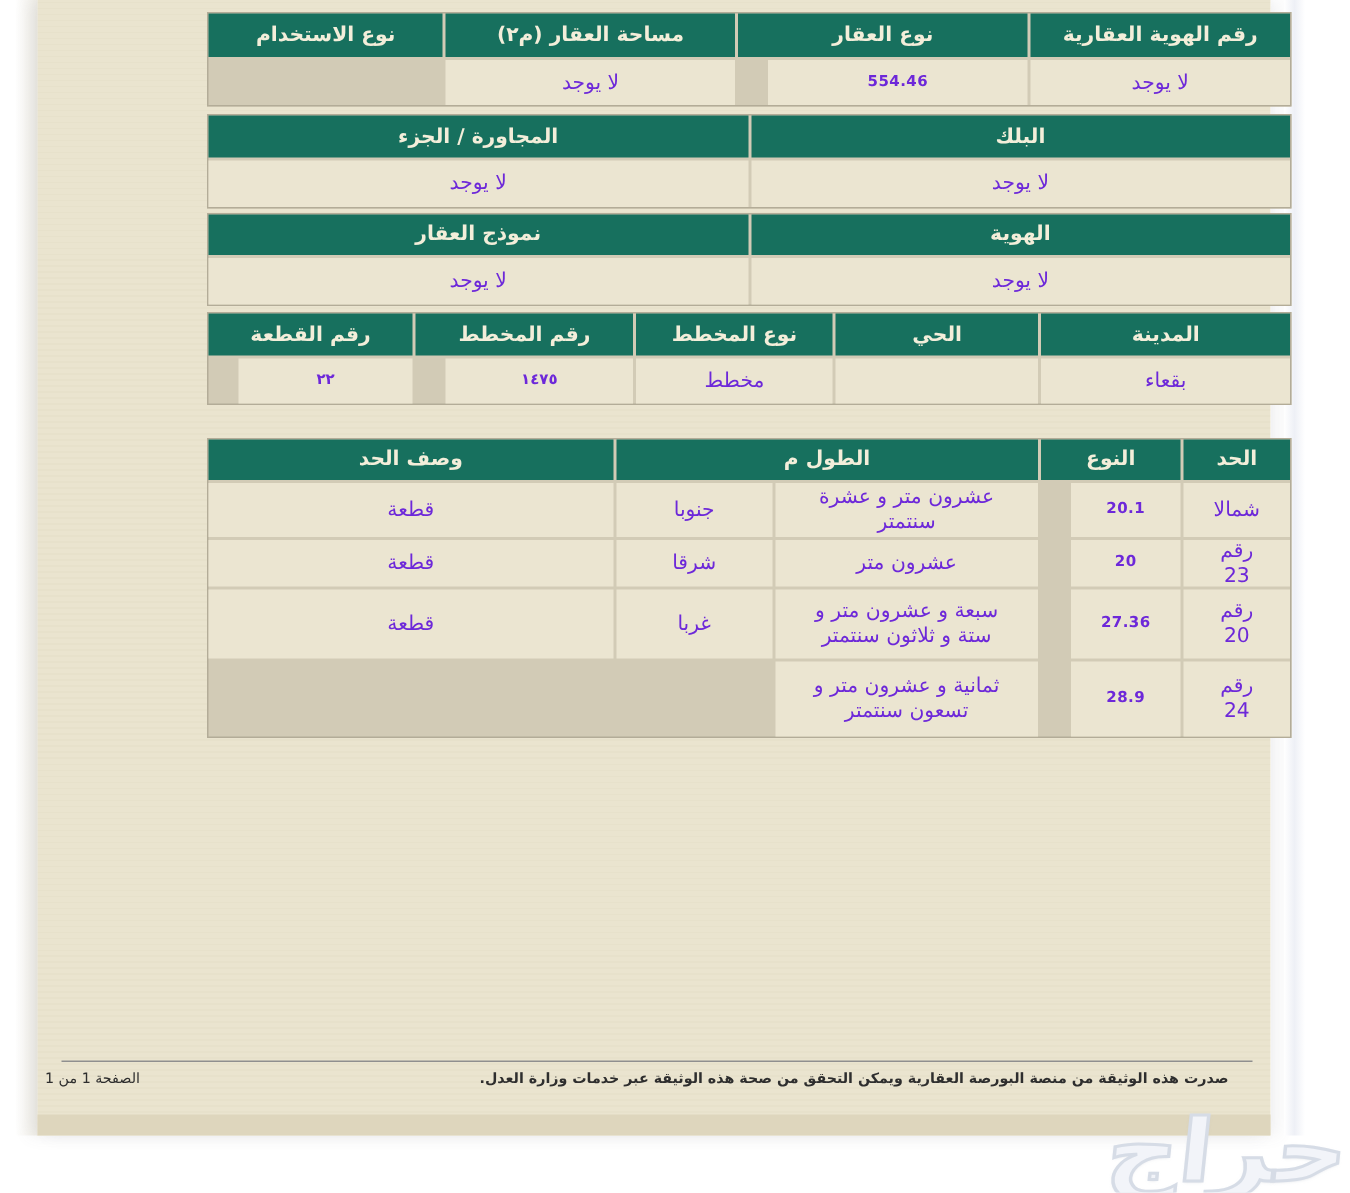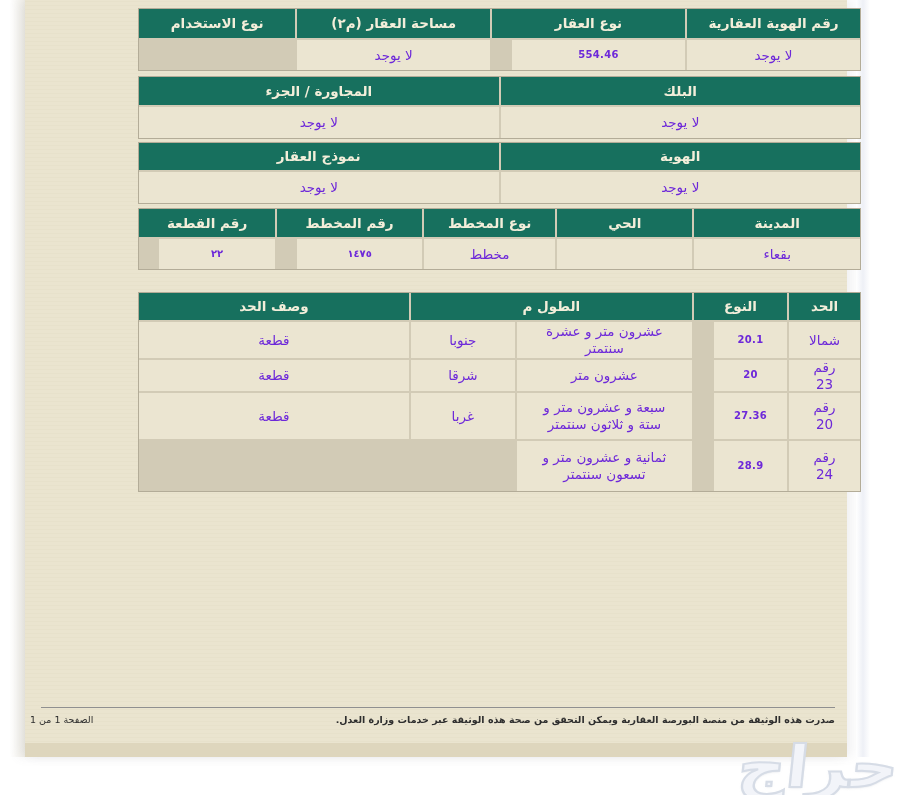--- a/index.html
+++ b/index.html
@@ -157,16 +157,16 @@
     <div class="dc">غربا</div>
     <div class="dc">قطعة</div>
     <div class="dc">رقم 24</div>
     <div class="dc num">28.9</div>
     <div class="dc">ثمانية و عشرون متر و تسعون سنتمتر</div>
   </div>
 
 </div>
 
 <div class="footer-rule" style="position:absolute;left:41px;right:65px;"></div>
-<div class="footer-note" style="right:65px;">صدرت هذه الوثيقة من منصة البورصة العقارية ويمكن التحقق من صحة هذه الوثيقة عبر خدمات وزارة العدل.</div>
+<div class="footer-note" style="right:81px;">صدرت هذه الوثيقة من منصة البورصة العقارية ويمكن التحقق من صحة هذه الوثيقة عبر خدمات وزارة العدل.</div>
 <div class="page-label" style="left:30px;">الصفحة 1 من 1</div>
 
 <div class="watermark">حراج</div>
 
 </body></html>

